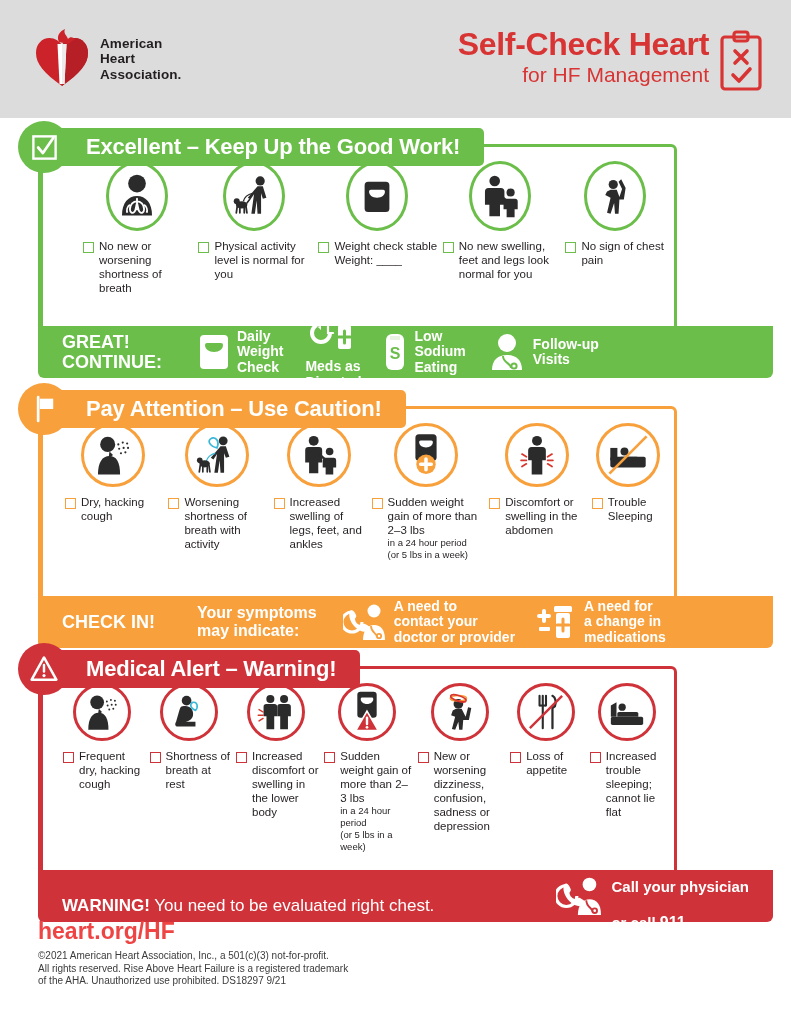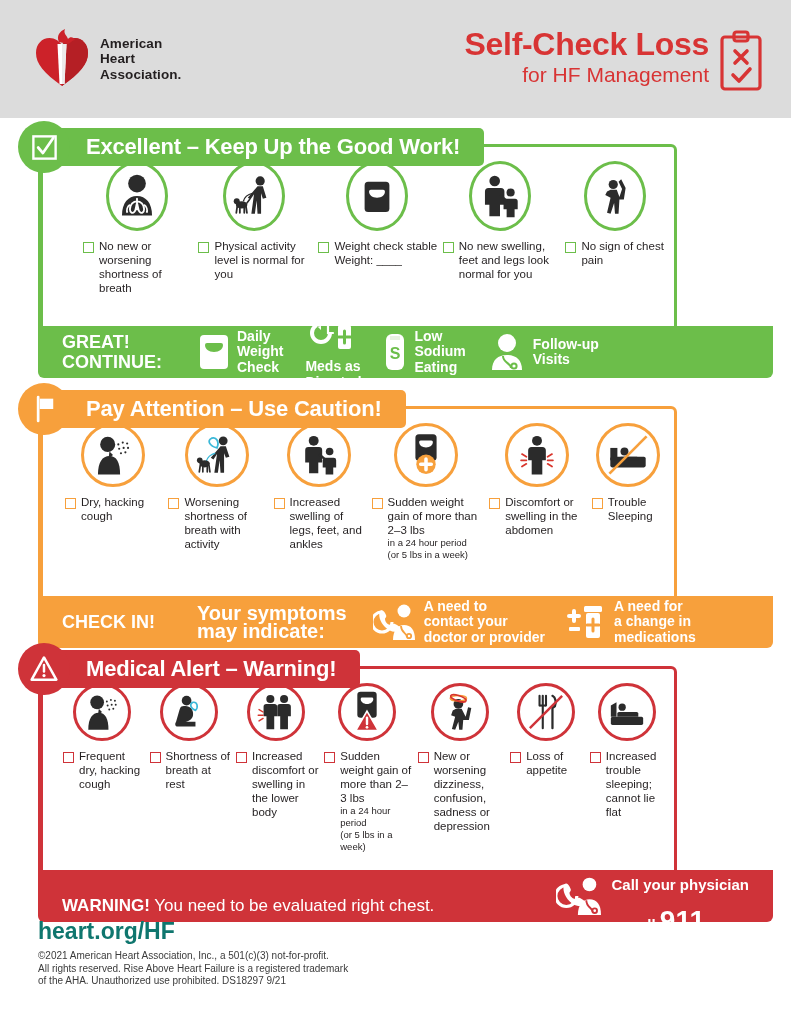--- a/index.html
+++ b/index.html
@@ -82,21 +82,21 @@
   .orange .ico-circle { border: 3px solid #f7a03c; }
 
   
   .red .sec-head, .red .sec-badge, .red .strip { background: #cf3339; }
   .red .sec-body { border-color: #cf3339; }
   .red .cbox { border-color: #cf3339; }
   .red .ico-circle { border: 3px solid #cf3339; }
 
   
   .footer { position: absolute; left: 38px; top: 918px; }
-  .site { font-size: 23px; font-weight: bold; color: #0f766e; line-height: 27px; }
+  .site { font-size: 23px; font-weight: bold; color: #ef4444; line-height: 27px; }
   .legal { font-size: 10px; line-height: 12.5px; color: #3b3b3b; margin-top: 5px; white-space: pre-line; }
 
   svg { display: block; }
 </style>
 </head>
 <body>
 
 <div class="page">
 
   <div class="header">
@@ -108,21 +108,21 @@
         <path d="M23.5 16 L32.5 16 L30.5 56 L25.5 56 Z" fill="#ffffff"></path>
         <path d="M28 16 L32.5 16 L30.5 56 L28 56 Z" fill="#eceaea"></path>
       </svg>
       <div class="aha-words" style="white-space:pre-line">American
 Heart
 Association.</div>
     </div>
 
     <div class="title-block">
       <div class="title-text">
-        <div class="title-main">Self-Check Loss</div>
+        <div class="title-main">Self-Check Heart</div>
         <div class="title-sub">for HF Management</div>
       </div>
       <svg class="clipboard" viewBox="0 0 44 62">
         <rect x="3" y="7" width="38" height="52" rx="3" fill="none" stroke="#d83434" stroke-width="3.2"></rect>
         <rect x="15" y="2" width="14" height="9" rx="2.5" fill="none" stroke="#d83434" stroke-width="3.2"></rect>
         <path d="M16 21 L28 33 M28 21 L16 33" stroke="#d83434" stroke-width="3.6" stroke-linecap="round"></path>
         <path d="M14 45 L20 51 L31 39" fill="none" stroke="#d83434" stroke-width="3.6" stroke-linecap="round" stroke-linejoin="round"></path>
       </svg>
     </div>
   </div>
@@ -376,21 +376,21 @@
     <div class="sec-badge">
       <svg viewBox="0 0 34 34" width="27" height="28">
         <path d="M9 2 v30" stroke="#fff" stroke-width="3.4" stroke-linecap="round"></path>
         <path d="M11 4 h17 v13 h-17 z" fill="#fff"></path>
       </svg>
     </div>
 
     <div class="strip" style="top:206px;">
       <div class="strip-cta">CHECK IN!</div>
       <div class="strip-item" style="margin-left:42px;">
-        <span class="t" style="font-size:20px;line-height:18px;">Your symptoms
+        <span class="t" style="font-size:16px;line-height:18px;">Your symptoms
 may indicate:</span>
       </div>
       <div class="strip-item" style="margin-left:26px;">
         <svg width="44" height="40" viewBox="0 0 44 40">
           <path d="M19 20 A10 10 0 1 1 9 10" fill="none" stroke="#fff" stroke-width="3"></path>
           <path d="M7 9 c2 -2 4 0 5 2 l1 2 c1 2 -1 3 -1 4 c0 3 3 6 6 6 c1 0 2 -2 4 -1 l2 1 c2 1 4 3 2 5 c-3 3 -9 2 -14 -3 c-5 -5 -7 -12 -5 -16 z" fill="#fff"></path>
           <circle cx="31" cy="9" r="6.5" fill="#fff"></circle>
           <path d="M20 38 C20 28 25 23 31 23 C38 23 42 28 42 38 Z" fill="#fff"></path>
           <path d="M28 24 C28 31 34 31 34 35" fill="none" stroke="#f7a03c" stroke-width="1.8"></path>
           <circle cx="36" cy="34" r="2.2" fill="none" stroke="#f7a03c" stroke-width="1.8"></circle>
@@ -552,21 +552,21 @@
         <svg width="48" height="42" viewBox="0 0 44 40">
           <path d="M19 20 A10 10 0 1 1 9 10" fill="none" stroke="#fff" stroke-width="3"></path>
           <path d="M7 9 c2 -2 4 0 5 2 l1 2 c1 2 -1 3 -1 4 c0 3 3 6 6 6 c1 0 2 -2 4 -1 l2 1 c2 1 4 3 2 5 c-3 3 -9 2 -14 -3 c-5 -5 -7 -12 -5 -16 z" fill="#fff"></path>
           <circle cx="31" cy="9" r="6.5" fill="#fff"></circle>
           <path d="M20 38 C20 28 25 23 31 23 C38 23 42 28 42 38 Z" fill="#fff"></path>
           <path d="M28 24 C28 31 34 31 34 35" fill="none" stroke="#cf3339" stroke-width="1.8"></path>
           <circle cx="36" cy="34" r="2.2" fill="none" stroke="#cf3339" stroke-width="1.8"></circle>
         </svg>
         <span class="t" style="font-size:15px;line-height:18px;">
           <span>Call your physician</span><br>
-          <span>or call </span><span style="font-size:28px">911</span>
+          <span>or call </span><span style="font-size:16px">911</span>
         </span>
       </div>
     </div>
   </div>
 
   <div class="footer">
     <div class="site">heart.org/HF</div>
     <div class="legal">©2021 American Heart Association, Inc., a 501(c)(3) not-for-profit.
 All rights reserved. Rise Above Heart Failure is a registered trademark
 of the AHA. Unauthorized use prohibited. DS18297 9/21</div>

